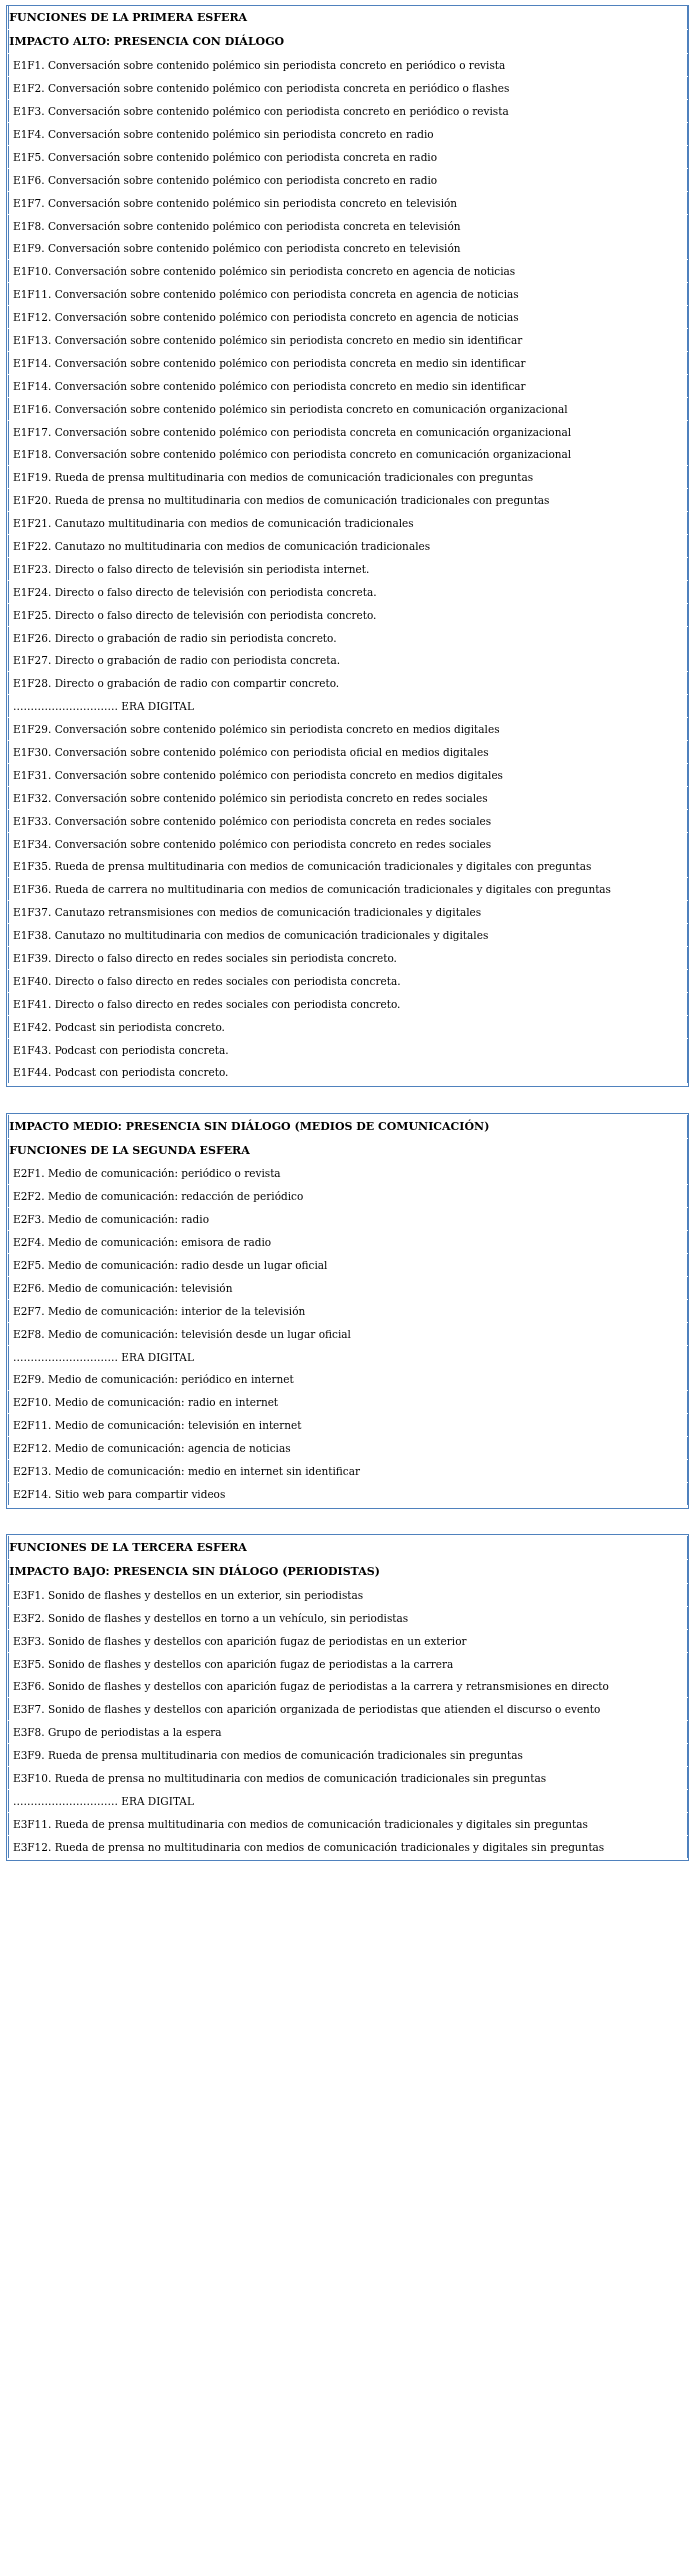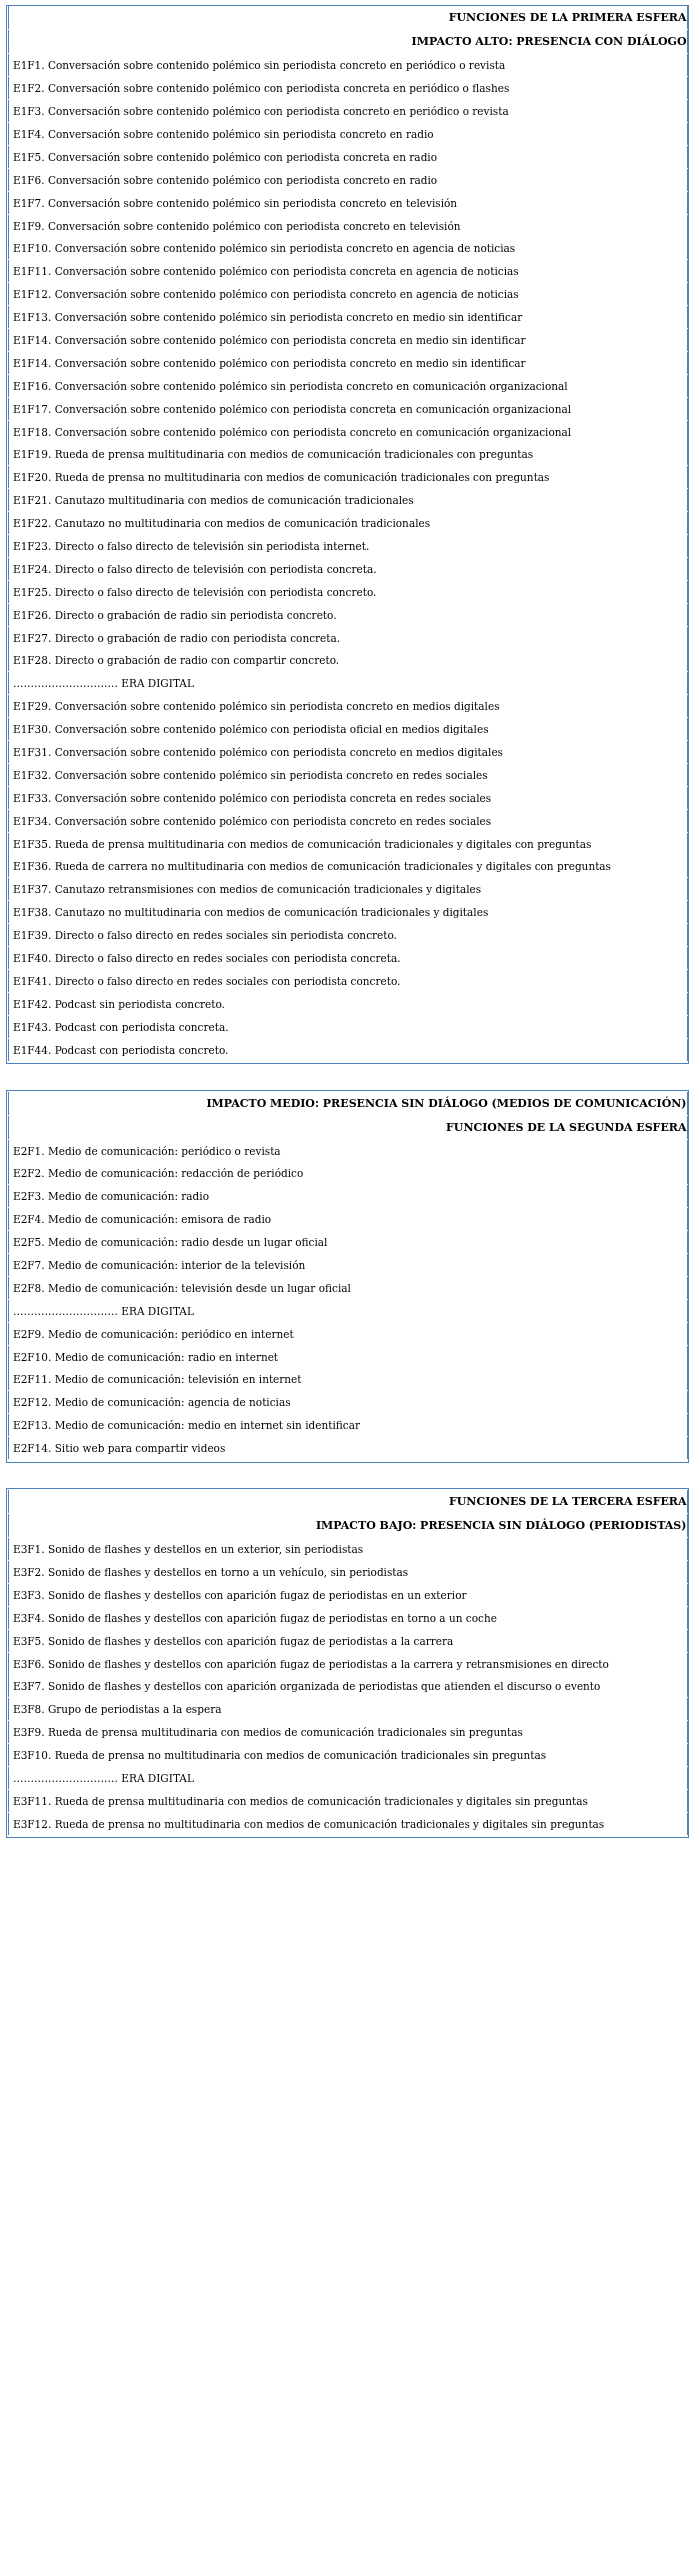--- a/index.html
+++ b/index.html
@@ -19,21 +19,21 @@
   }
   .table-box {
     width: 683px;
     border: 0.9px solid #4f81bd;
     margin-bottom: 25.6px;
     background: #ffffff;
     box-sizing: border-box;
     padding: 0.9px 0 1.8px 0;
   }
   .table-header {
-    text-align: right;
+    text-align: left;
     font-weight: bold;
     font-size: 11px;
     height: 23px;
     line-height: 23px;
     border-left: 1.8px solid #4f81bd;
     border-right: 1.8px solid #4f81bd;
     margin: 0 0.9px 0.9px 0.9px;
     overflow: hidden;
     white-space: nowrap;
   }
@@ -58,20 +58,21 @@
     <div class="table-header">FUNCIONES DE LA PRIMERA ESFERA</div>
     <div class="table-header">IMPACTO ALTO: PRESENCIA CON DIÁLOGO</div>
     <div class="rows">
         <div class="table-row">E1F1. Conversación sobre contenido polémico sin periodista concreto en periódico o revista</div>
         <div class="table-row">E1F2. Conversación sobre contenido polémico con periodista concreta en periódico o flashes</div>
         <div class="table-row">E1F3. Conversación sobre contenido polémico con periodista concreto en periódico o revista</div>
         <div class="table-row">E1F4. Conversación sobre contenido polémico sin periodista concreto en radio</div>
         <div class="table-row">E1F5. Conversación sobre contenido polémico con periodista concreta en radio</div>
         <div class="table-row">E1F6. Conversación sobre contenido polémico con periodista concreto en radio</div>
         <div class="table-row">E1F7. Conversación sobre contenido polémico sin periodista concreto en televisión</div>
+        <div class="table-row">E1F8. Conversación sobre contenido polémico con periodista concreta en televisión</div>
         <div class="table-row">E1F9. Conversación sobre contenido polémico con periodista concreto en televisión</div>
         <div class="table-row">E1F10. Conversación sobre contenido polémico sin periodista concreto en agencia de noticias</div>
         <div class="table-row">E1F11. Conversación sobre contenido polémico con periodista concreta en agencia de noticias</div>
         <div class="table-row">E1F12. Conversación sobre contenido polémico con periodista concreto en agencia de noticias</div>
         <div class="table-row">E1F13. Conversación sobre contenido polémico sin periodista concreto en medio sin identificar</div>
         <div class="table-row">E1F14. Conversación sobre contenido polémico con periodista concreta en medio sin identificar</div>
         <div class="table-row">E1F14. Conversación sobre contenido polémico con periodista concreto en medio sin identificar</div>
         <div class="table-row">E1F16. Conversación sobre contenido polémico sin periodista concreto en comunicación organizacional</div>
         <div class="table-row">E1F17. Conversación sobre contenido polémico con periodista concreta en comunicación organizacional</div>
         <div class="table-row">E1F18. Conversación sobre contenido polémico con periodista concreto en comunicación organizacional</div>
@@ -107,40 +108,40 @@
 
   <div class="table-box">
     <div class="table-header">IMPACTO MEDIO: PRESENCIA SIN DIÁLOGO (MEDIOS DE COMUNICACIÓN)</div>
     <div class="table-header">FUNCIONES DE LA SEGUNDA ESFERA</div>
     <div class="rows">
         <div class="table-row">E2F1. Medio de comunicación: periódico o revista</div>
         <div class="table-row">E2F2. Medio de comunicación: redacción de periódico</div>
         <div class="table-row">E2F3. Medio de comunicación: radio</div>
         <div class="table-row">E2F4. Medio de comunicación: emisora de radio</div>
         <div class="table-row">E2F5. Medio de comunicación: radio desde un lugar oficial</div>
+        <div class="table-row">E2F6. Medio de comunicación: televisión</div>
         <div class="table-row">E2F7. Medio de comunicación: interior de la televisión</div>
         <div class="table-row">E2F8. Medio de comunicación: televisión desde un lugar oficial</div>
         <div class="table-row">………………………… ERA DIGITAL</div>
         <div class="table-row">E2F9. Medio de comunicación: periódico en internet</div>
         <div class="table-row">E2F10. Medio de comunicación: radio en internet</div>
         <div class="table-row">E2F11. Medio de comunicación: televisión en internet</div>
         <div class="table-row">E2F12. Medio de comunicación: agencia de noticias</div>
         <div class="table-row">E2F13. Medio de comunicación: medio en internet sin identificar</div>
         <div class="table-row">E2F14. Sitio web para compartir videos</div>
       </div>
   </div>
 
   <div class="table-box">
     <div class="table-header">FUNCIONES DE LA TERCERA ESFERA</div>
     <div class="table-header">IMPACTO BAJO: PRESENCIA SIN DIÁLOGO (PERIODISTAS)</div>
     <div class="rows">
         <div class="table-row">E3F1. Sonido de flashes y destellos en un exterior, sin periodistas</div>
         <div class="table-row">E3F2. Sonido de flashes y destellos en torno a un vehículo, sin periodistas</div>
         <div class="table-row">E3F3. Sonido de flashes y destellos con aparición fugaz de periodistas en un exterior</div>
-        <div class="table-row">E3F4. Sonido de flashes y destellos con aparición fugaz de periodistas en torno a un coche</div>
         <div class="table-row">E3F5. Sonido de flashes y destellos con aparición fugaz de periodistas a la carrera</div>
         <div class="table-row">E3F6. Sonido de flashes y destellos con aparición fugaz de periodistas a la carrera y retransmisiones en directo</div>
         <div class="table-row">E3F7. Sonido de flashes y destellos con aparición organizada de periodistas que atienden el discurso o evento</div>
         <div class="table-row">E3F8. Grupo de periodistas a la espera</div>
         <div class="table-row">E3F9. Rueda de prensa multitudinaria con medios de comunicación tradicionales sin preguntas</div>
         <div class="table-row">E3F10. Rueda de prensa no multitudinaria con medios de comunicación tradicionales sin preguntas</div>
         <div class="table-row">………………………… ERA DIGITAL</div>
         <div class="table-row">E3F11. Rueda de prensa multitudinaria con medios de comunicación tradicionales y digitales sin preguntas</div>
         <div class="table-row">E3F12. Rueda de prensa no multitudinaria con medios de comunicación tradicionales y digitales sin preguntas</div>
       </div>

